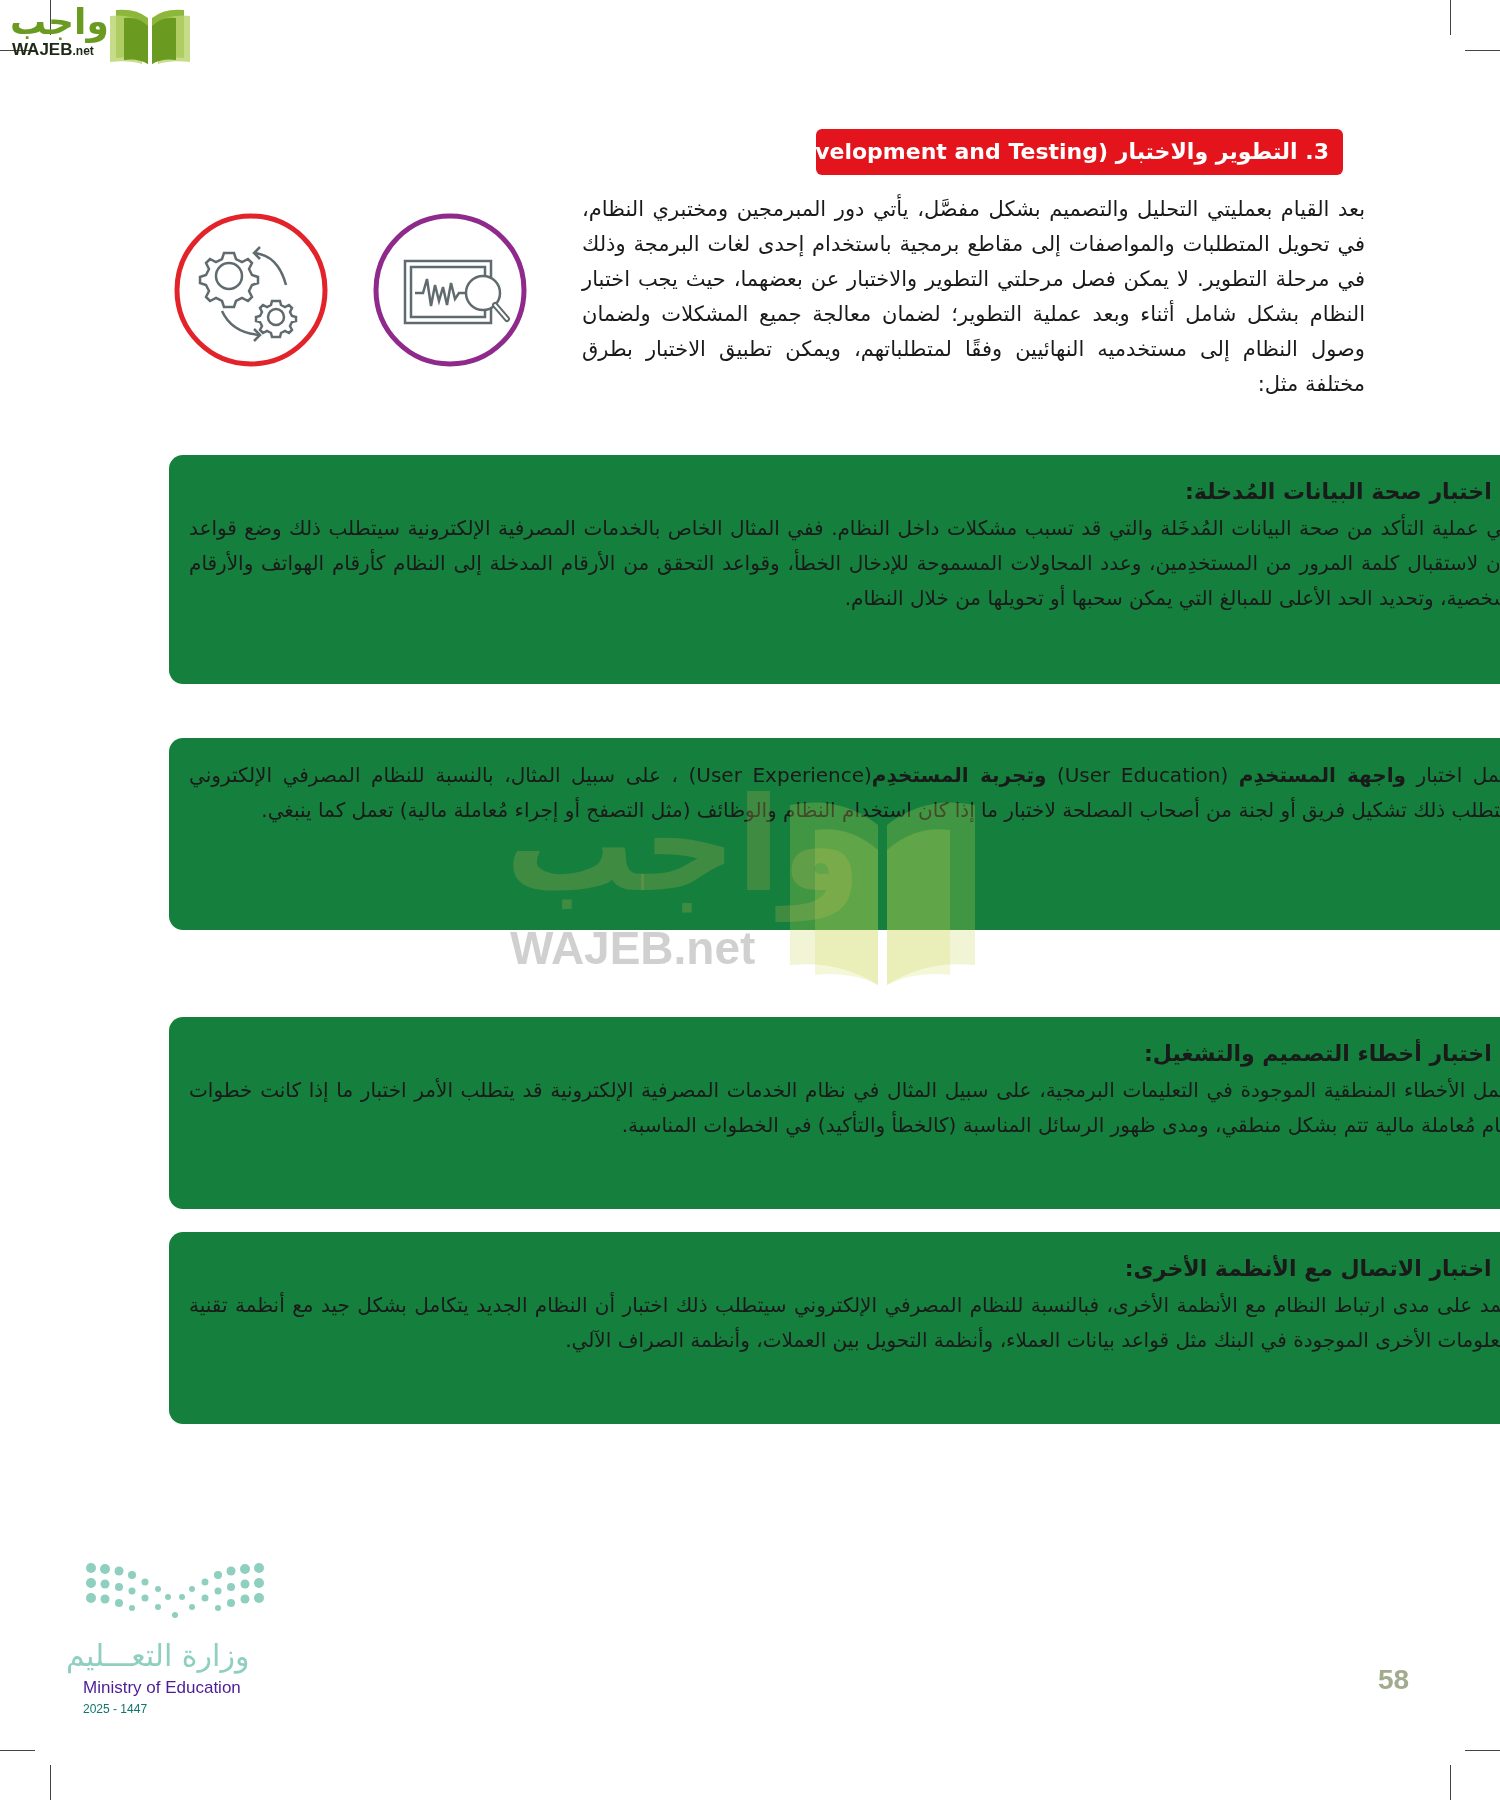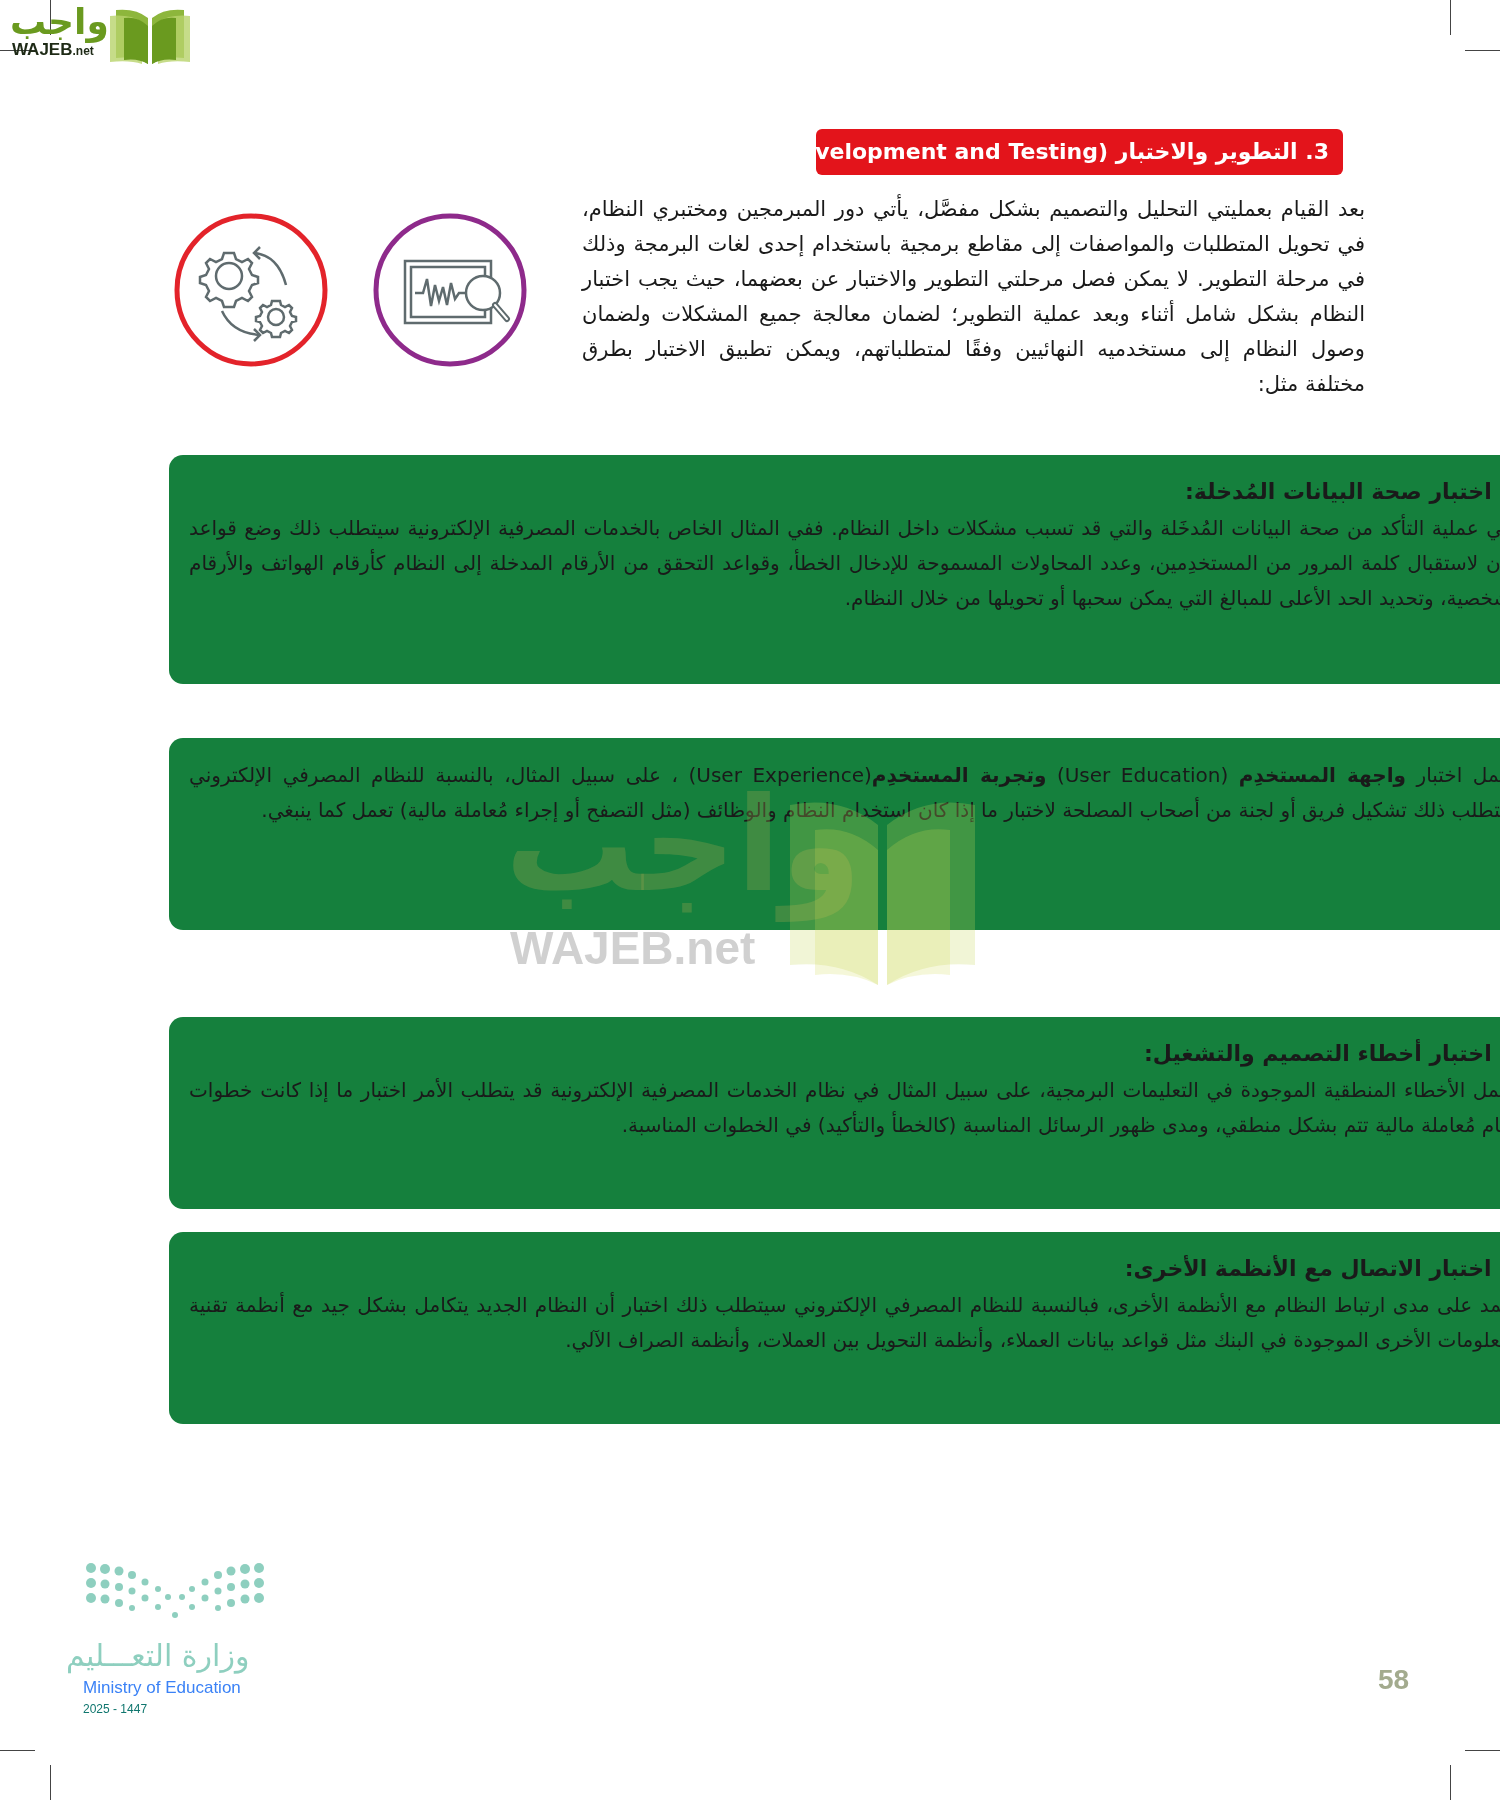--- a/index.html
+++ b/index.html
@@ -24,21 +24,21 @@
   .card-title { font-weight:bold; font-size:22px; line-height:34px; margin:0 0 2px 0; text-align:right; font-family:"DejaVu Sans", sans-serif; }
   .card-body { font-size:20px; line-height:35px; text-align:justify; text-align-last:right; font-family:"DejaVu Sans", sans-serif; }
   .card-body b { font-weight:bold; }
   .en { direction:ltr; unicode-bidi:isolate; }
   .watermark { position:absolute; pointer-events:none; }
   .wm-ar { position:absolute; left:505px; top:770px; font-size:130px; font-weight:bold; color:rgba(150,160,80,0.33); direction:rtl; line-height:150px; font-family:"DejaVu Sans", sans-serif;}
   .wm-en { position:absolute; left:510px; top:920px; font-size:46px; font-weight:bold; color:rgba(120,120,120,0.35); line-height:56px; font-family:"Liberation Sans", sans-serif; }
   .wm-book { position:absolute; left:770px; top:795px; width:225px; height:190px; }
   .moe-dots { position:absolute; left:85px; top:1562px; width:180px; height:70px; }
   .moe-ar { position:absolute; left:66px; top:1638px; font-size:30px; color:#8ecfbf; direction:rtl; line-height:36px; font-family:"DejaVu Sans", sans-serif; }
-  .moe-en { position:absolute; left:83px; top:1678px; font-size:17px; color:#3b82f6; line-height:20px; font-family:"Liberation Sans", sans-serif; }
+  .moe-en { position:absolute; left:83px; top:1678px; font-size:17px; color:#4c1d95; line-height:20px; font-family:"Liberation Sans", sans-serif; }
   .moe-year { position:absolute; left:83px; top:1700px; font-size:12px; color:#0f766e; line-height:18px; font-family:"Liberation Sans", sans-serif; }
   .page-num { position:absolute; left:1378px; top:1664px; font-size:28px; font-weight:bold; color:#a3ab8e; line-height:32px; font-family:"Liberation Sans", sans-serif;text-align:center; }
 </style>
 </head>
 <body>
 
 <div class="crop" style="left:50px;top:0;width:1px;height:35px;"></div>
 <div class="crop" style="left:0;top:50px;width:35px;height:1px;"></div>
 <div class="crop" style="left:1450px;top:0;width:1px;height:35px;"></div>
 <div class="crop" style="left:1465px;top:50px;width:35px;height:1px;"></div>

